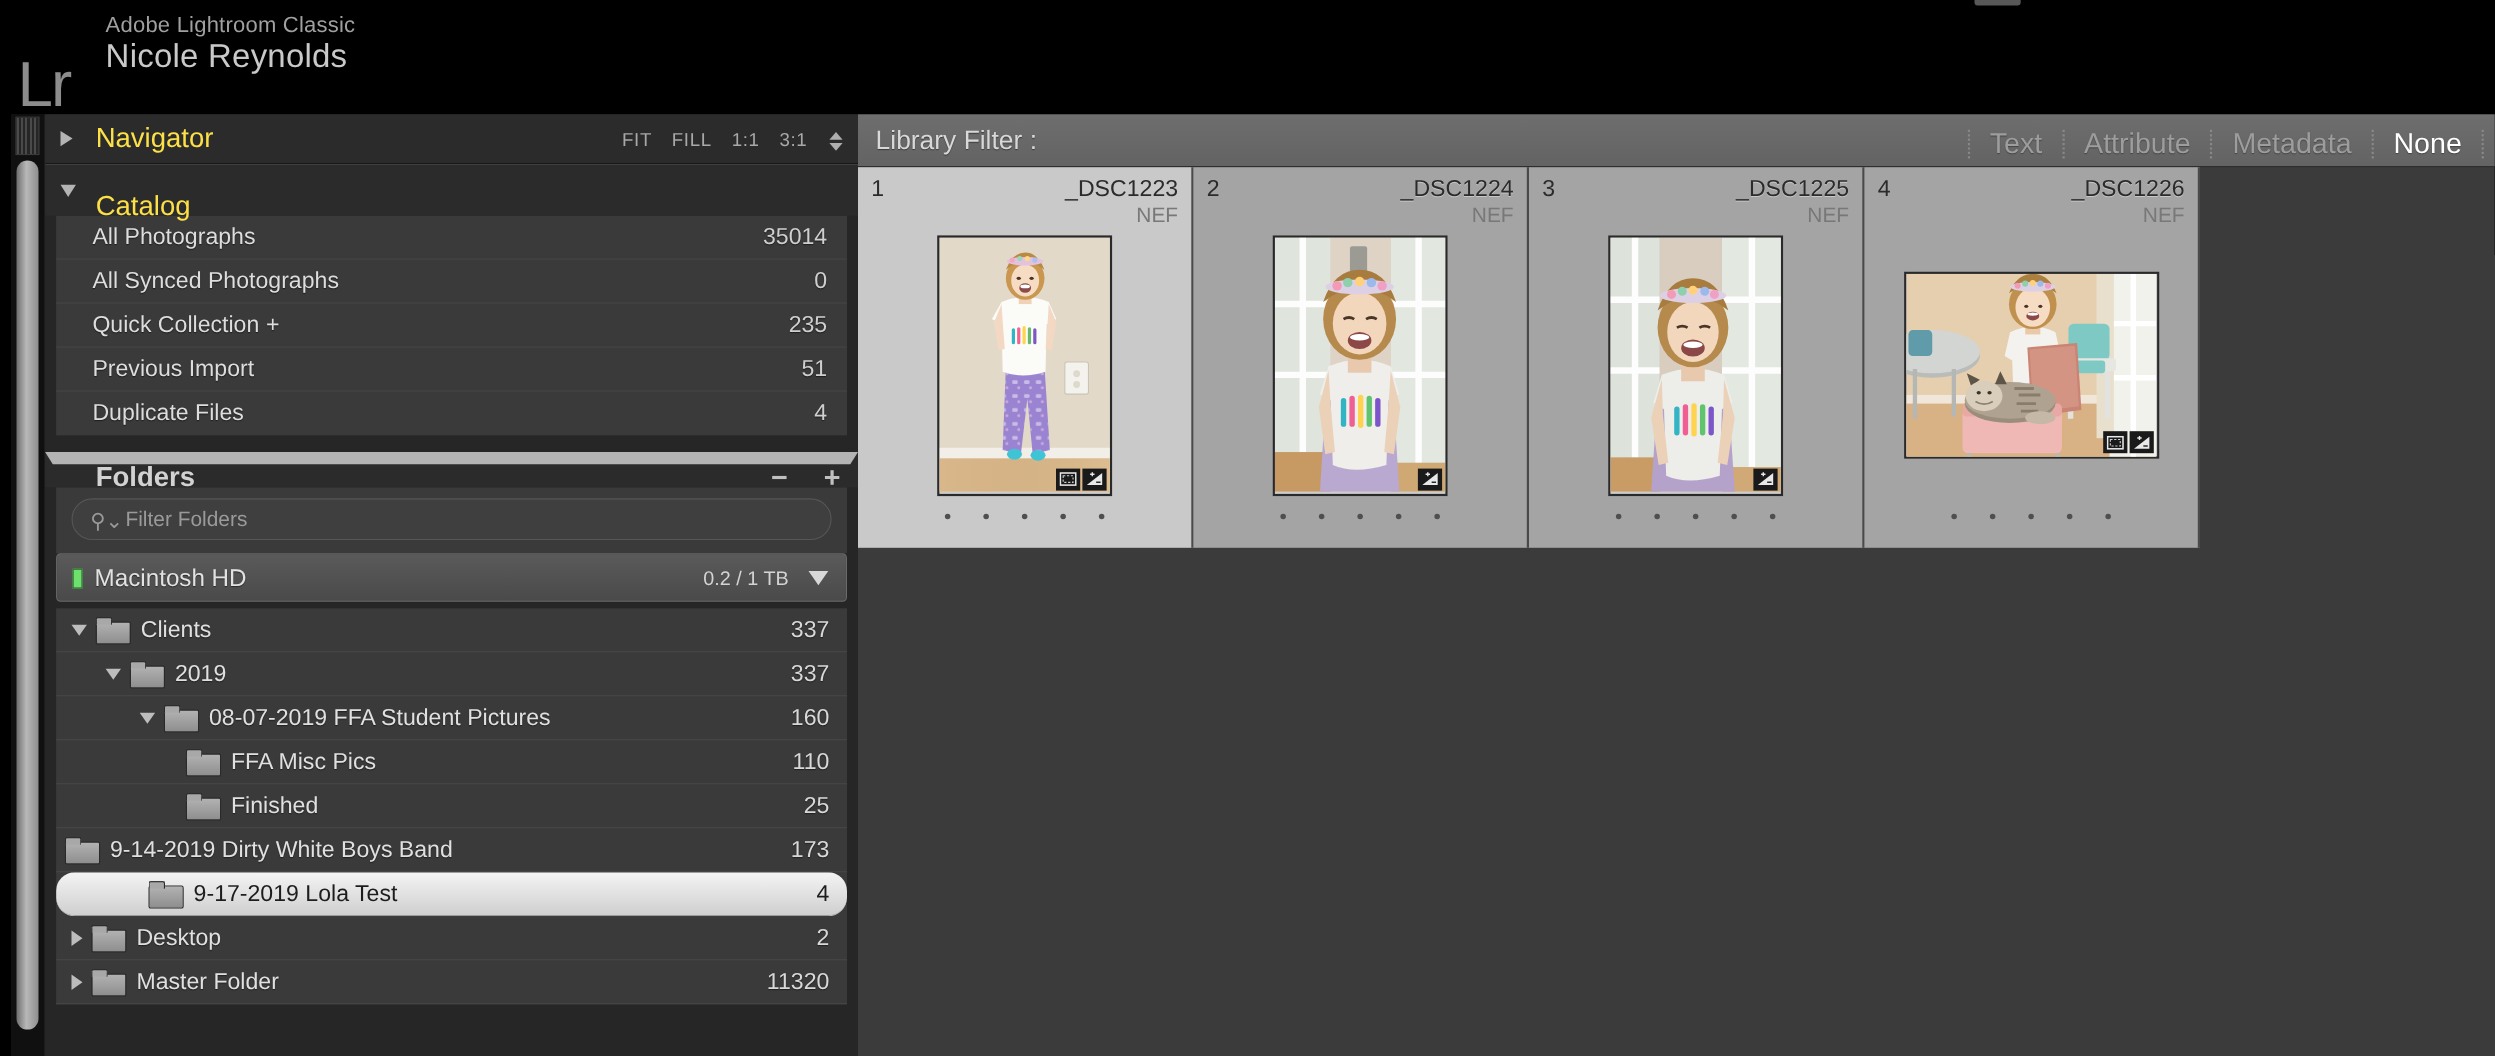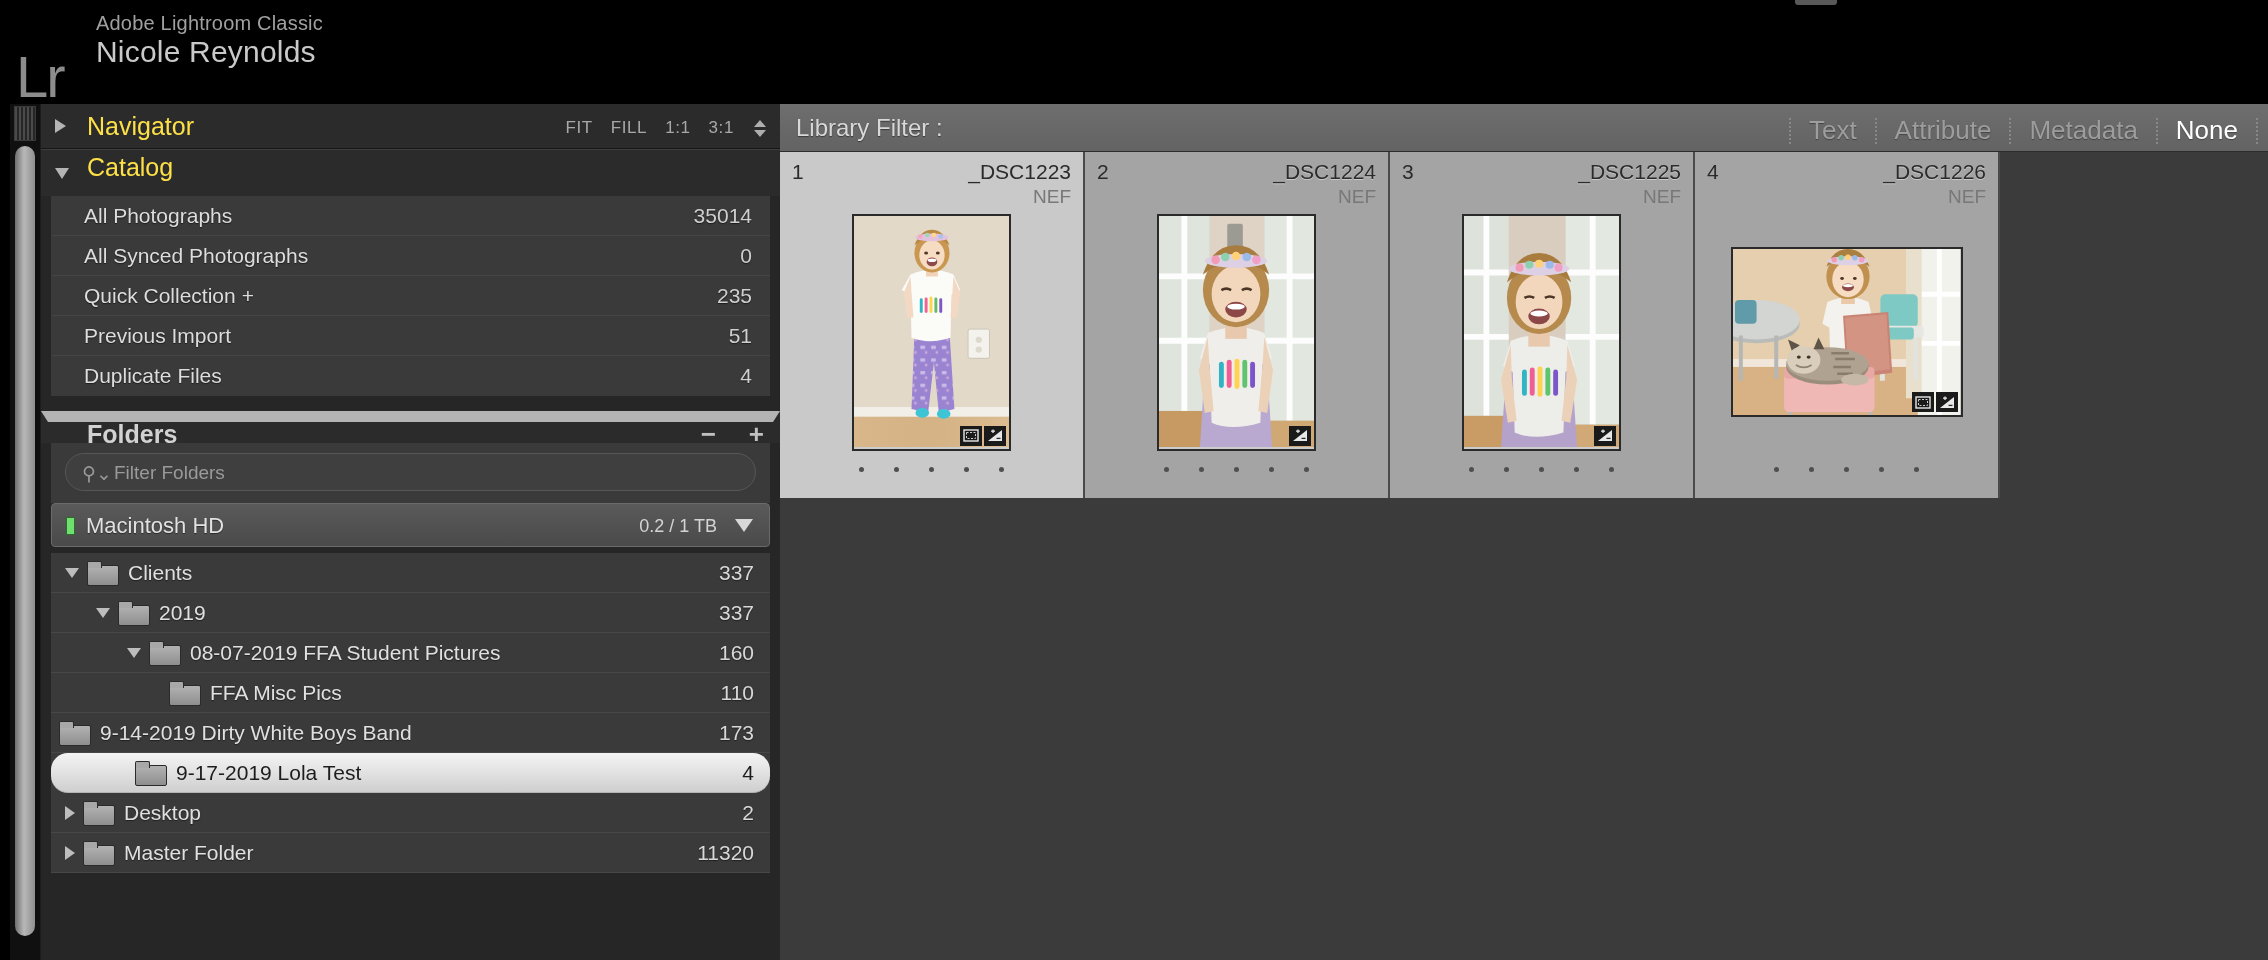--- a/index.html
+++ b/index.html
@@ -150,21 +150,21 @@
           <span class="stepper">
               <i class="st-up"></i>
               <i class="st-dn"></i>
             </span>
         </div>
       </div>
       <div class="hairline"></div>
 
       <div class="panel-head" style="height:46px">
         <div class="tri tri-down"></div>
-        <div class="ttl" style="top:3px">Catalog</div>
+        <div class="ttl" style="top:23px">Catalog</div>
       </div>
       <div class="panel-body" style="margin:0 10px;">
         <div class="row">
           <span class="lbl">All Photographs</span>
           <span class="cnt">35014</span>
         </div>
         <div class="row">
           <span class="lbl">All Synced Photographs</span>
           <span class="cnt">0</span>
         </div>
@@ -222,20 +222,26 @@
           <i class="disc d-down"></i>
           <span class="fldr"></span>
           <span class="tname">08-07-2019 FFA Student Pictures</span>
           <span class="tcnt">160</span>
         </div>
         <div class="trow" style="padding-left:110px">
           <i class="disc d-dots"></i>
           <span class="fldr"></span>
           <span class="tname">FFA Misc Pics</span>
           <span class="tcnt">110</span>
+        </div>
+        <div class="trow" style="padding-left:110px">
+          <i class="disc d-dots"></i>
+          <span class="fldr"></span>
+          <span class="tname">Finished</span>
+          <span class="tcnt">25</span>
         </div>
         <div class="trow" style="">
           <i class="disc d-dots"></i>
           <span class="fldr"></span>
           <span class="tname">9-14-2019 Dirty White Boys Band</span>
           <span class="tcnt">173</span>
         </div>
         <div class="trow sel" style="padding-left:76px">
           <i class="disc d-dots"></i>
           <span class="fldr"></span>

